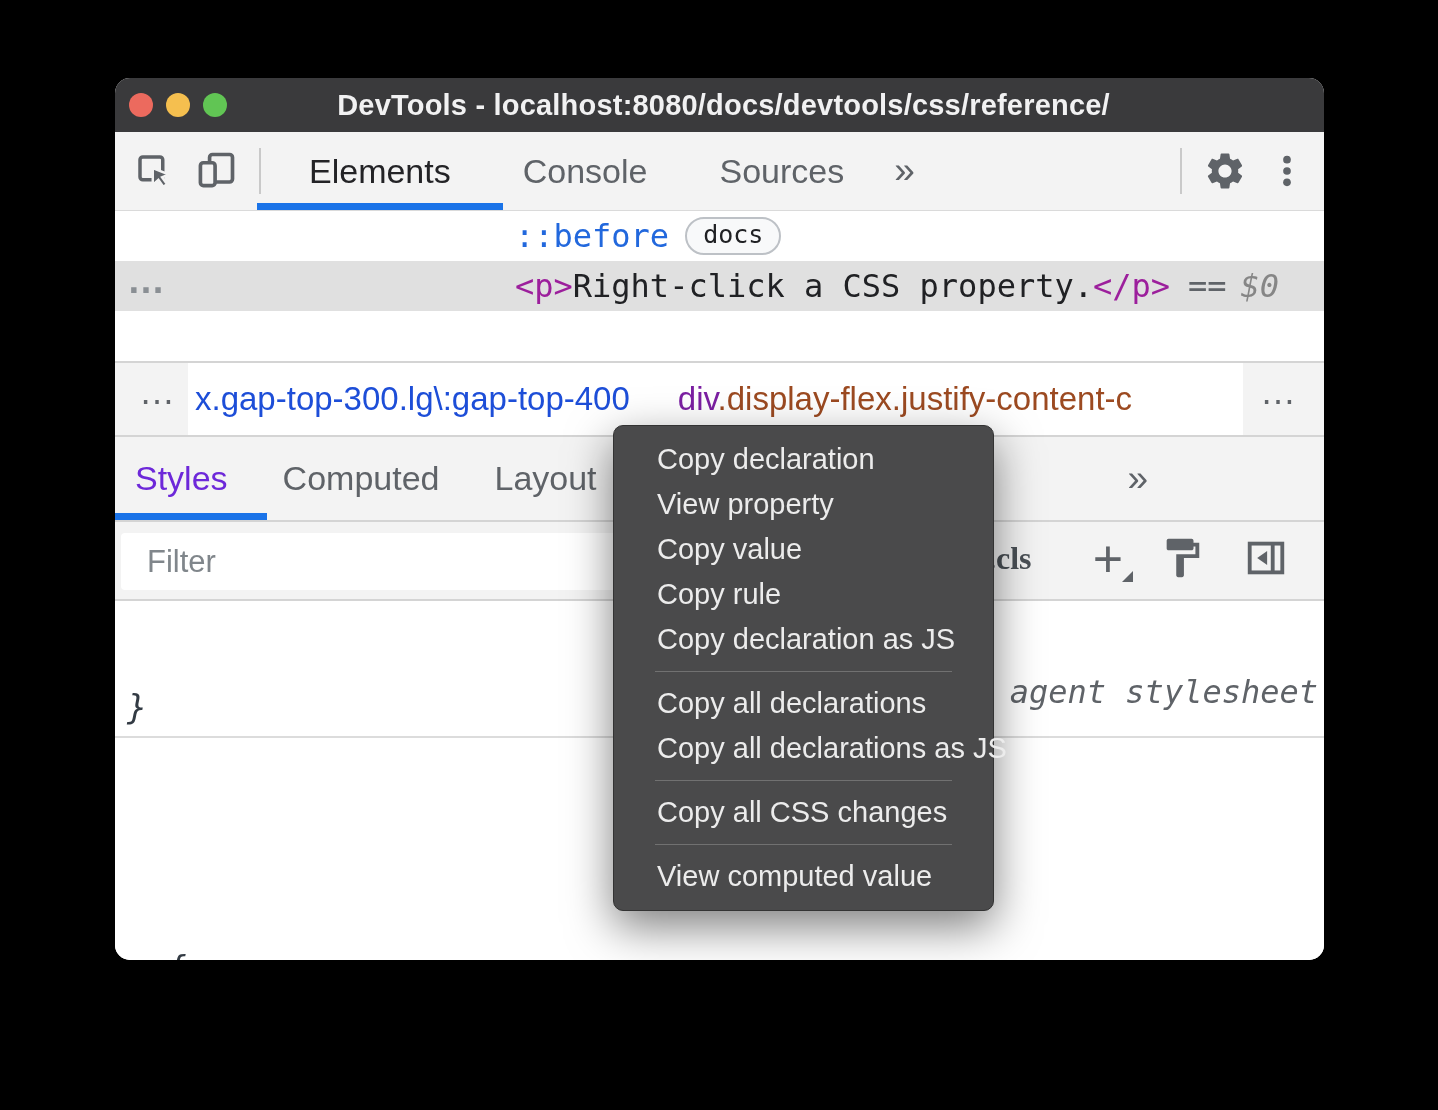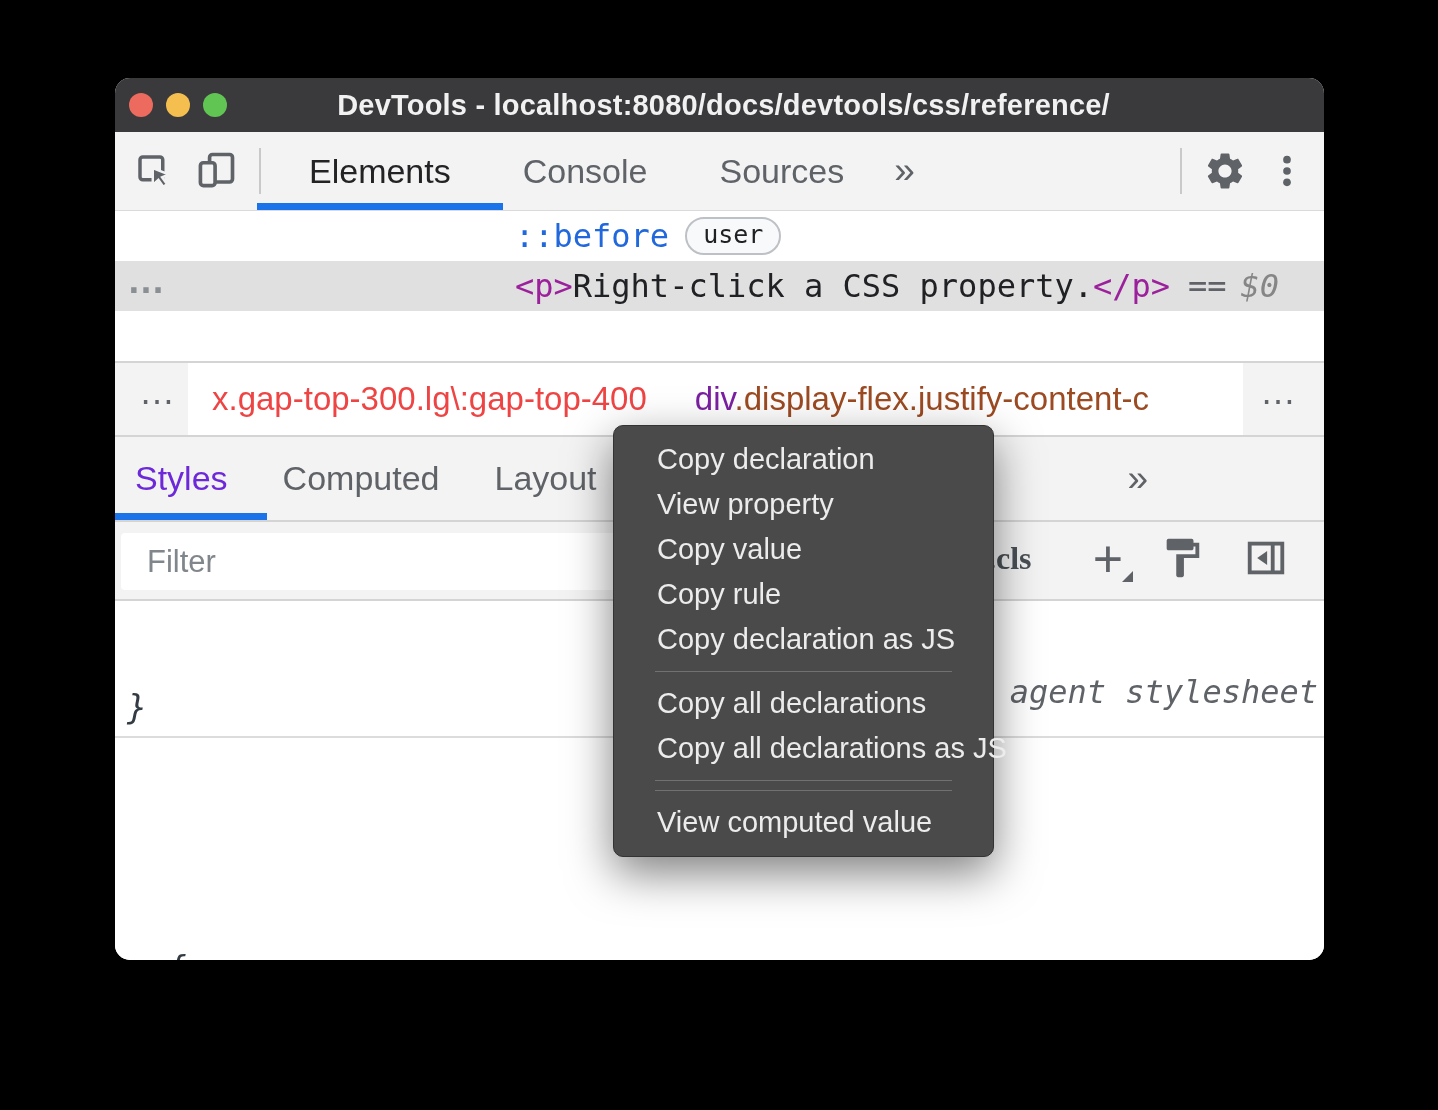--- a/index.html
+++ b/index.html
@@ -45,21 +45,21 @@
          border-radius:999px;padding:1px 16px 3px 16px;margin-left:16px;line-height:1.2;}
   .dom-overflow{position:absolute;left:12px;top:-2px;color:#8a8f94;font-size:38px;
          letter-spacing:4px;font-family:"Liberation Sans",sans-serif;font-weight:700;}
   .dom-eq{color:#5f6368;margin:0 14px 0 18px;}
   .dom-dollar{color:#868686;font-style:italic;}
   
   .crumbs{height:72px;flex:0 0 72px;background:#f3f3f3;border-top:2px solid #d4d4d4;
           border-bottom:2px solid #d4d4d4;position:relative;font-size:33px;}
   .crumb-strip{position:absolute;left:73px;top:0;bottom:0;width:1055px;background:#fff;
           overflow:hidden;display:flex;align-items:center;white-space:pre;}
-  .crumb1{color:#ef4444;margin-left:24px;}
+  .crumb1{color:#1d4ed8;margin-left:7px;}
   .crumb2{margin-left:48px;}
   .crumb2 .ctag{color:#7b1fa2;}
   .crumb2 .ccls{color:#9c4a21;}
   .crumb-ell{position:absolute;top:8px;color:#5f6368;font-size:36px;letter-spacing:2px;}
   .crumb-ell.left{left:24px;}
   .crumb-ell.right{right:26px;}
   
   .side-tabs{height:83px;flex:0 0 83px;background:#f3f3f3;border-bottom:2px solid #d4d4d4;
           display:flex;align-items:center;padding-left:20px;position:relative;font-size:34px;}
   .stab{position:relative;height:100%;display:flex;align-items:center;color:#5f6368;
@@ -147,21 +147,21 @@
           <circle cx="12" cy="5.2" r="2.3" fill="#5f6368"></circle>
           <circle cx="12" cy="12" r="2.3" fill="#5f6368"></circle>
           <circle cx="12" cy="18.8" r="2.3" fill="#5f6368"></circle>
         </svg>
       </div>
     </div>
 
     <div class="dom">
       <div class="dom-row indent-1">
         <span class="pseudo">::before</span>
-        <span class="badge">user</span>
+        <span class="badge">docs</span>
       </div>
       <div class="dom-row selected indent-1">
         <span class="dom-overflow">…</span>
         <span class="tag">&lt;p&gt;</span><span>Right-click a CSS property.</span><span class="tag">&lt;/p&gt;</span>
         <span class="dom-eq">==</span>
         <span class="dom-dollar">$0</span>
       </div>
     </div>
 
     <div class="crumbs">
@@ -220,16 +220,17 @@
   <div class="ctx-menu">
     <div class="ctx-item">Copy declaration</div>
     <div class="ctx-item">View property</div>
     <div class="ctx-item">Copy value</div>
     <div class="ctx-item">Copy rule</div>
     <div class="ctx-item">Copy declaration as JS</div>
     <div class="ctx-div"></div>
     <div class="ctx-item">Copy all declarations</div>
     <div class="ctx-item">Copy all declarations as JS</div>
     <div class="ctx-div"></div>
+    <div class="ctx-item">Copy all CSS changes</div>
     <div class="ctx-div"></div>
     <div class="ctx-item">View computed value</div>
   </div>
 </div>
 
 </body></html>

